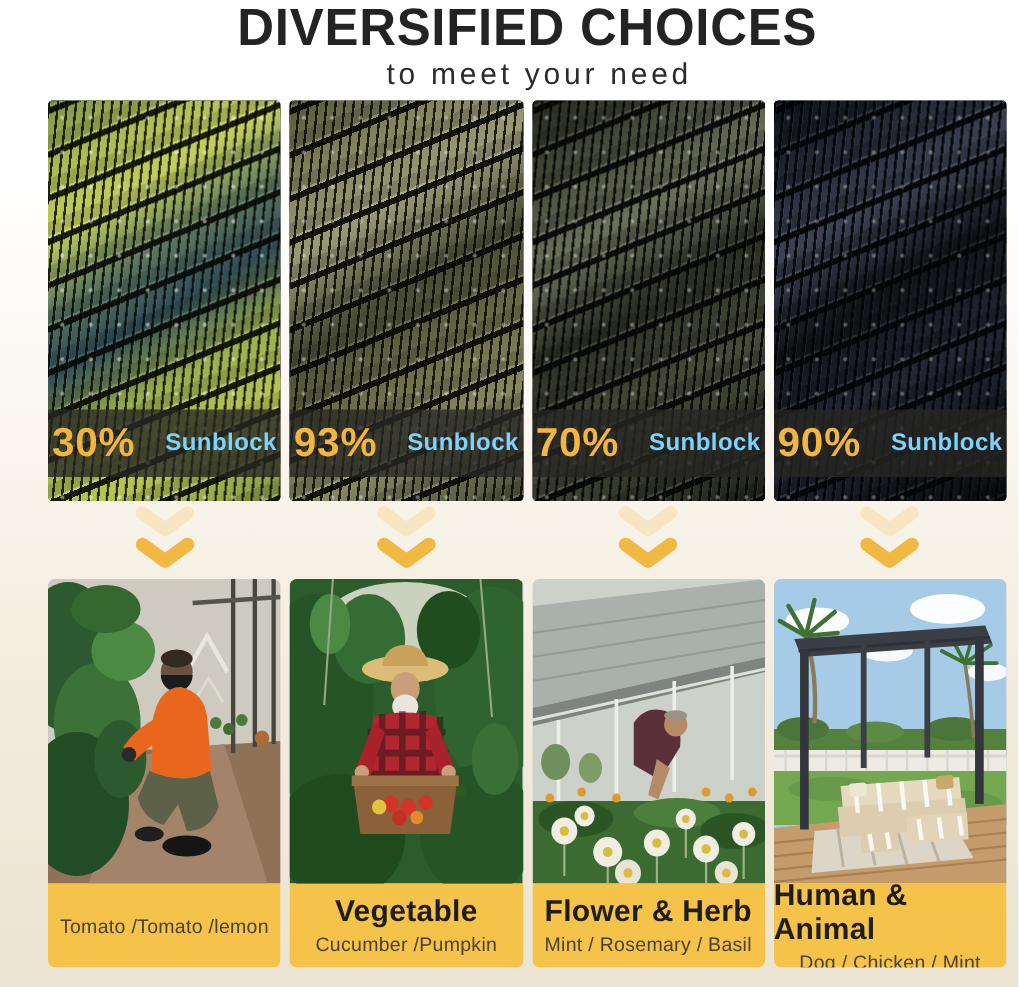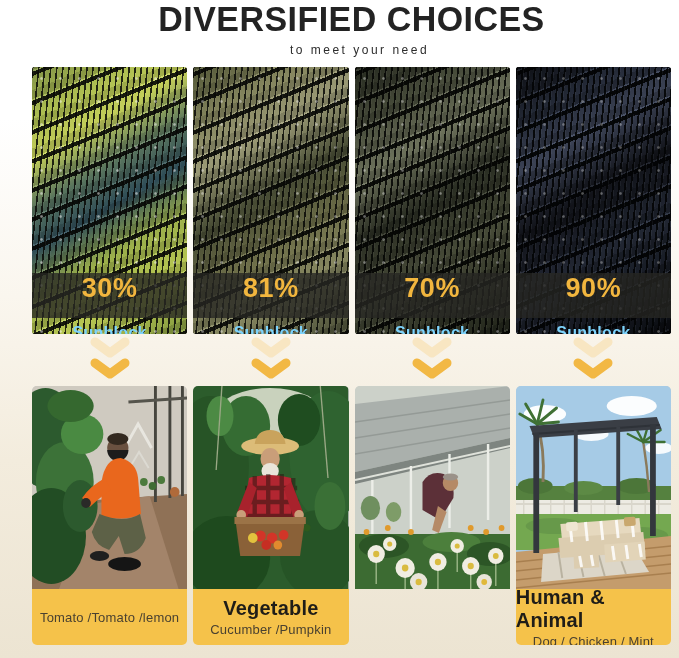--- a/index.html
+++ b/index.html
@@ -12,21 +12,21 @@
     box-sizing:border-box;
     padding-left:24px;
   }
   
   .header{text-align:center;height:66px;padding-top:1px;}
   .title{
     font-size:35px;font-weight:800;letter-spacing:.5px;color:#232323;
     line-height:36px;margin:0;transform:scaleX(.97);
   }
   .subtitle{
-    font-size:12px;font-weight:400;letter-spacing:2.5px;color:#2c2c2c;
+    font-size:20px;font-weight:400;letter-spacing:2.5px;color:#2c2c2c;
     line-height:24px;margin:1px 0 0 16px;
   }
   
   .grid4{display:grid;grid-template-columns:repeat(4,1fr);gap:6px;padding:0 8px;}
   
   .panel{position:relative;height:267px;border-radius:3px;overflow:hidden;background:#222;}
   .mesh{position:absolute;inset:0;}
   .mesh-30{background:
     radial-gradient(circle,rgba(255,255,255,.5) .8px,rgba(255,255,255,0) 1.8px) 0 0/19px 23px repeat,
     repeating-linear-gradient(96deg,rgba(8,9,6,.85) 0 1.6px,rgba(255,255,255,.05) 1.6px 2.2px,rgba(0,0,0,0) 2.2px 6px),
@@ -43,21 +43,21 @@
     repeating-linear-gradient(338deg,rgba(3,4,2,.92) 0 4px,rgba(255,255,255,.07) 4px 5.5px,rgba(0,0,0,.24) 5.5px 14px,rgba(0,0,0,.08) 14px 27px),
     linear-gradient(150deg,#272b20 0%,#4e5340 18%,#757a62 32%,#2e3226 50%,#4c503c 68%,#23271c 100%);}
   .mesh-90{background:
     radial-gradient(circle,rgba(255,255,255,.32) .8px,rgba(255,255,255,0) 1.8px) 0 0/19px 23px repeat,
     repeating-linear-gradient(96deg,rgba(3,4,5,.9) 0 1.8px,rgba(200,210,230,.06) 1.8px 2.4px,rgba(0,0,0,0) 2.4px 6px),
     repeating-linear-gradient(338deg,rgba(2,3,4,.95) 0 4px,rgba(180,195,220,.08) 4px 5.5px,rgba(0,0,0,.3) 5.5px 14px,rgba(0,0,0,.12) 14px 27px),
     linear-gradient(150deg,#0e1015 0%,#2b3242 18%,#434b60 30%,#14161d 48%,#262c3a 66%,#0b0d12 100%);}
   .band{
     position:absolute;left:0;right:0;bottom:16px;height:45px;
     background:rgba(38,38,34,.78);
-    display:flex;align-items:center;gap:20px;flex-direction:column;
+    display:flex;align-items:center;justify-content:center;gap:20px;
   }
   .pct{font-size:27px;font-weight:800;color:#f2b63e;letter-spacing:.5px;}
   .sbl{font-size:16px;font-weight:600;color:#7dd3fc;letter-spacing:.3px;}
   
   .arrows{height:52px;align-items:center;justify-items:center;}
   .arrow{width:44px;height:48px;display:block;}
   
   .usecol{border-radius:5px;overflow:hidden;display:flex;flex-direction:column;}
   .photo{height:203px;position:relative;background:#ccc;}
   .photo svg{display:block;width:100%;height:100%;}
@@ -85,21 +85,21 @@
       <div class="mesh mesh-30"></div>
       <div class="band">
         <span class="pct">30%</span>
         <span class="sbl">Sunblock</span>
       </div>
     </div>
 
     <div class="panel">
       <div class="mesh mesh-50"></div>
       <div class="band">
-        <span class="pct">81%</span>
+        <span class="pct">93%</span>
         <span class="sbl">Sunblock</span>
       </div>
     </div>
 
     <div class="panel">
       <div class="mesh mesh-70"></div>
       <div class="band">
         <span class="pct">70%</span>
         <span class="sbl">Sunblock</span>
       </div>
@@ -286,20 +286,24 @@
               <circle cx="36" cy="158" r="2.6" fill="#d9bb3f"></circle>
             <circle cx="106" cy="160" r="7" fill="#f0ede2"></circle>
               <circle cx="106" cy="160" r="2.6" fill="#d9bb3f"></circle>
             <circle cx="66" cy="196" r="9" fill="#e8e4d8"></circle>
               <circle cx="66" cy="196" r="3.2" fill="#d9bb3f"></circle>
             <circle cx="134" cy="196" r="8" fill="#e8e4d8"></circle>
               <circle cx="134" cy="196" r="3" fill="#e0b93a"></circle>
           </g>
         </svg>
       </div>
+      <div class="uclabel">
+        <div class="uct">Flower &amp; Herb</div>
+        <div class="ucs">Mint / Rosemary / Basil</div>
+      </div>
     </div>
 
     <div class="usecol">
       <div class="photo">
         <svg viewBox="0 0 161 203" preserveAspectRatio="none">
           <rect width="161" height="203" fill="#a6cbe6"></rect>
           <ellipse cx="30" cy="28" rx="22" ry="9" fill="#ffffff" opacity=".95"></ellipse>
           <ellipse cx="120" cy="20" rx="26" ry="10" fill="#ffffff" opacity=".95"></ellipse>
           <ellipse cx="78" cy="48" rx="18" ry="7" fill="#ffffff" opacity=".9"></ellipse>
           <ellipse cx="148" cy="62" rx="14" ry="6" fill="#ffffff" opacity=".9"></ellipse>

